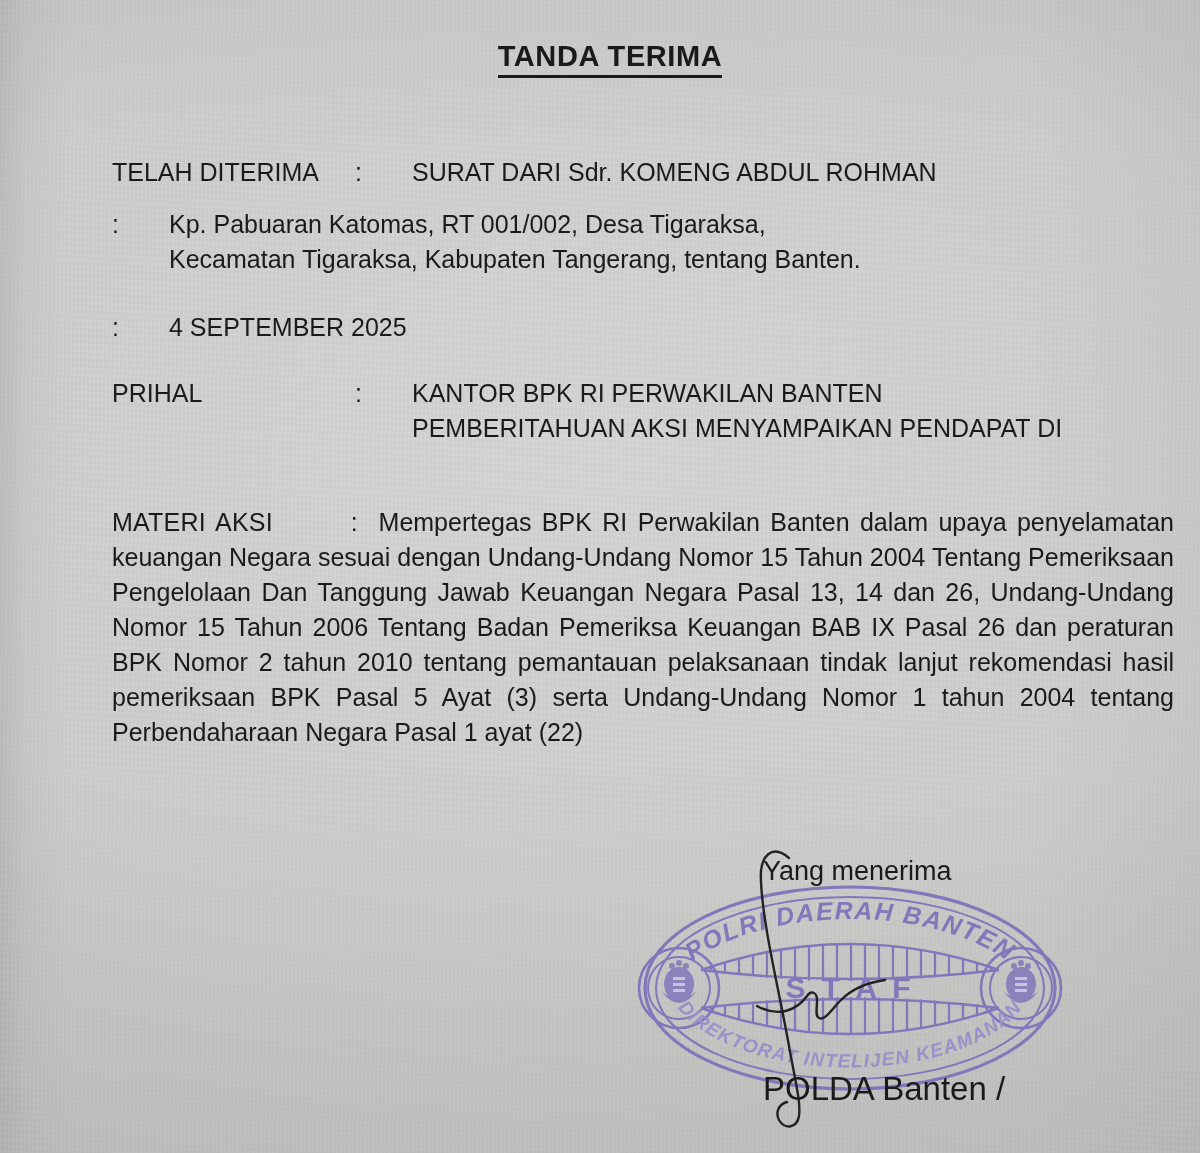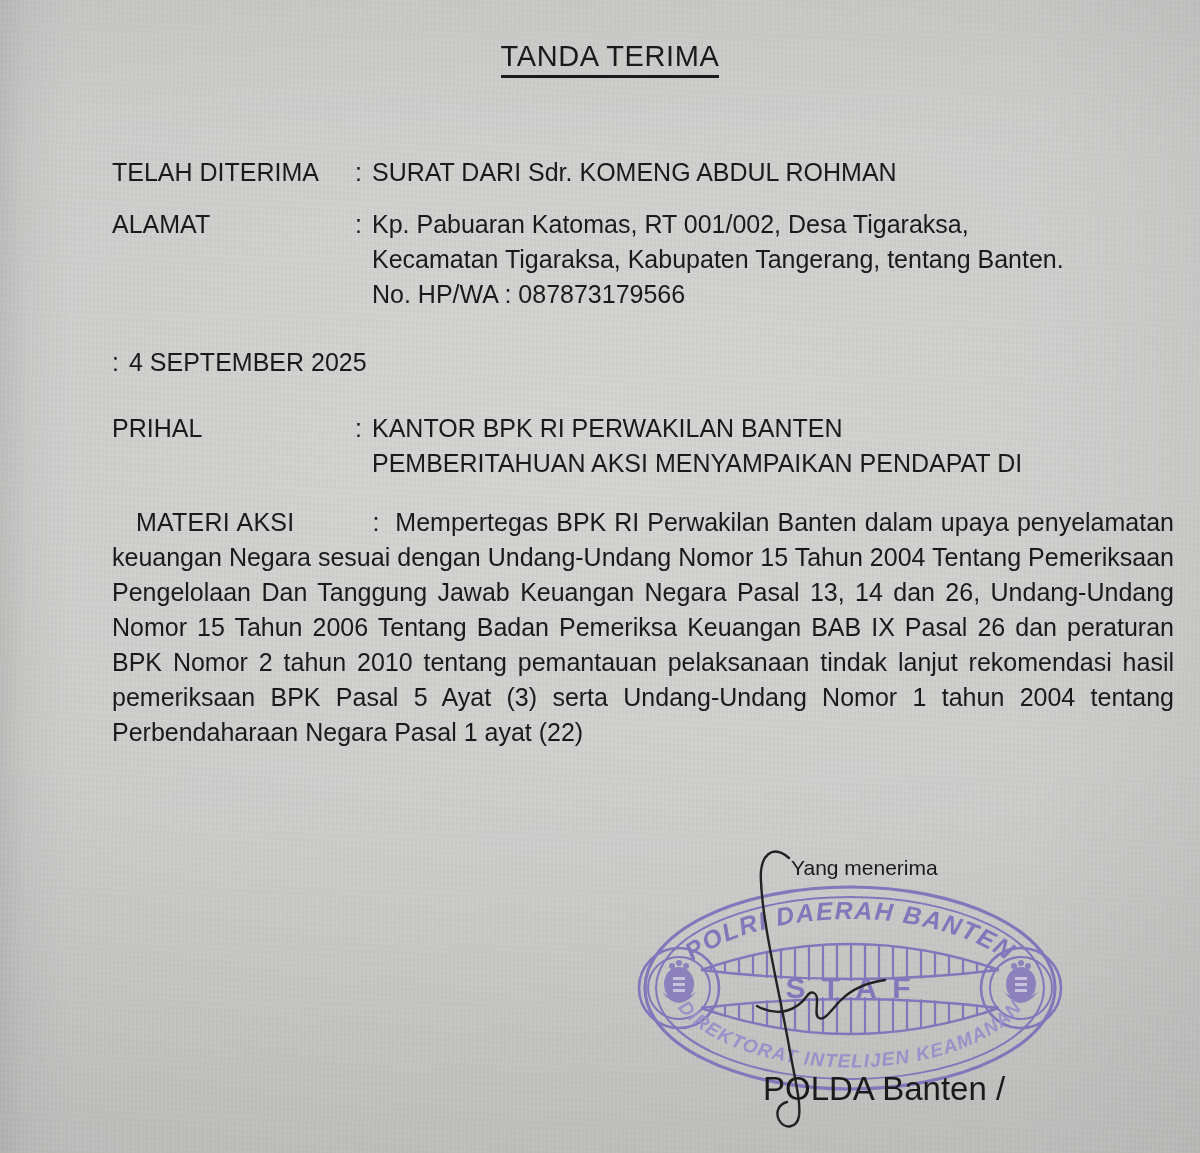--- a/index.html
+++ b/index.html
@@ -52,21 +52,21 @@
   .title-wrap {
     position: absolute;
     top: 40px;
     left: 0;
     width: 1200px;
     text-align: center;
   }
   .doc-title {
     display: inline-block;
     font-size: 29px;
-    font-weight: normal;
+    font-weight: bold;
     letter-spacing: .6px;
     border-bottom: 3px solid #1a1a1a;
     padding-bottom: 2px;
     margin-left: 20px;
   }
 
   
   .fields {
     position: absolute;
     left: 112px;
@@ -81,56 +81,55 @@
   }
   .field-label {
     width: 243px;
     flex: 0 0 243px;
     white-space: nowrap;
   }
   .field-colon {
     width: 17px;
     flex: 0 0 17px;
   }
-  .field-value { flex: 1 1 auto; }
+  .field-value { flex: 1 1 auto; margin-left: 40px; }
   .field-value .vline { display: block; white-space: nowrap; }
 
   .gap-sm { height: 17px; }
   .gap-md { height: 33px; }
   .gap-lg { height: 31px; }
 
   
   .body-block {
     position: absolute;
     left: 112px;
     top: 505px;
     width: 1062px;
     font-size: 25px;
     line-height: 35px;
     text-align: justify;
     text-justify: inter-word;
   }
-  .body-block .mlabel { letter-spacing: .2px; margin-left: 24px; }
+  .body-block .mlabel { letter-spacing: .2px; }
   .body-block .mspace { display: inline-block; width: 78px; }
 
   
   .sign-zone {
     position: absolute;
     left: 615px;
     top: 848px;
     width: 470px;
     height: 290px;
   }
   .sign-top {
     position: absolute;
     left: 148px;
     top: 8px;
-    font-size: 21px;
+    font-size: 27px;
     white-space: nowrap;
-    margin-left: 28px;
   }
   .sign-bottom {
     position: absolute;
     left: 148px;
     top: 222px;
     font-size: 33px;
     white-space: nowrap;
   }
 
   
@@ -166,26 +165,24 @@
       <div class="field-label">TELAH DITERIMA</div>
       <div class="field-colon">:</div>
       <div class="field-value">
         <span class="vline">SURAT DARI Sdr. KOMENG ABDUL ROHMAN</span>
       </div>
     </div>
 
     <div class="gap-sm"></div>
 
     <div class="field-row">
-      <div class="field-label">ALAMAT</div>
       <div class="field-colon">:</div>
       <div class="field-value">
         <span class="vline">Kp. Pabuaran Katomas, RT 001/002, Desa Tigaraksa,</span>
         <span class="vline">Kecamatan Tigaraksa, Kabupaten Tangerang, tentang Banten.</span>
-        <span class="vline">No. HP/WA : 087873179566</span>
       </div>
     </div>
 
     <div class="gap-md"></div>
 
     <div class="field-row">
       <div class="field-colon">:</div>
       <div class="field-value">
         <span class="vline">4 SEPTEMBER 2025</span>
       </div>

